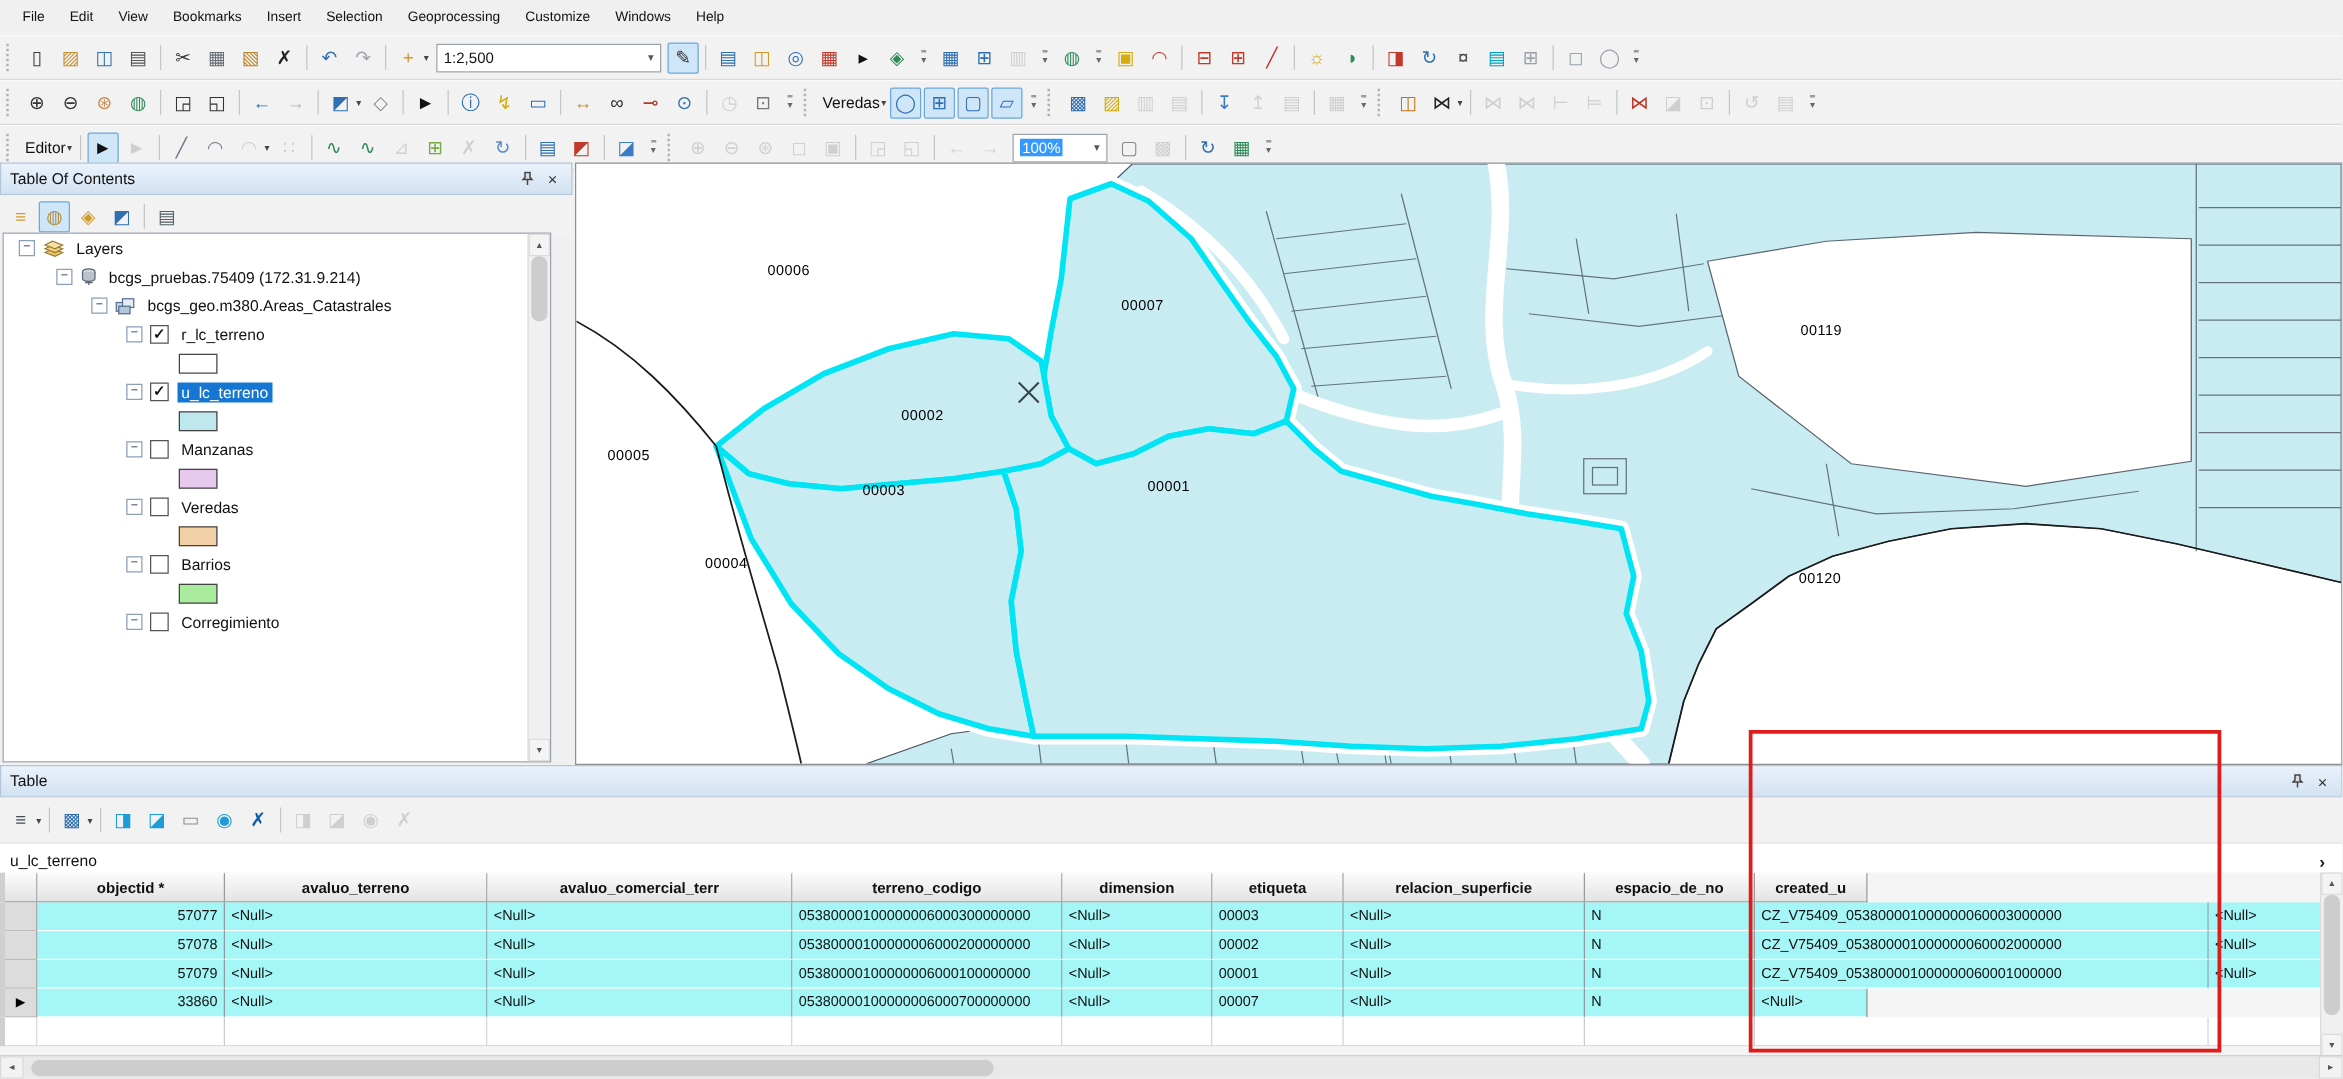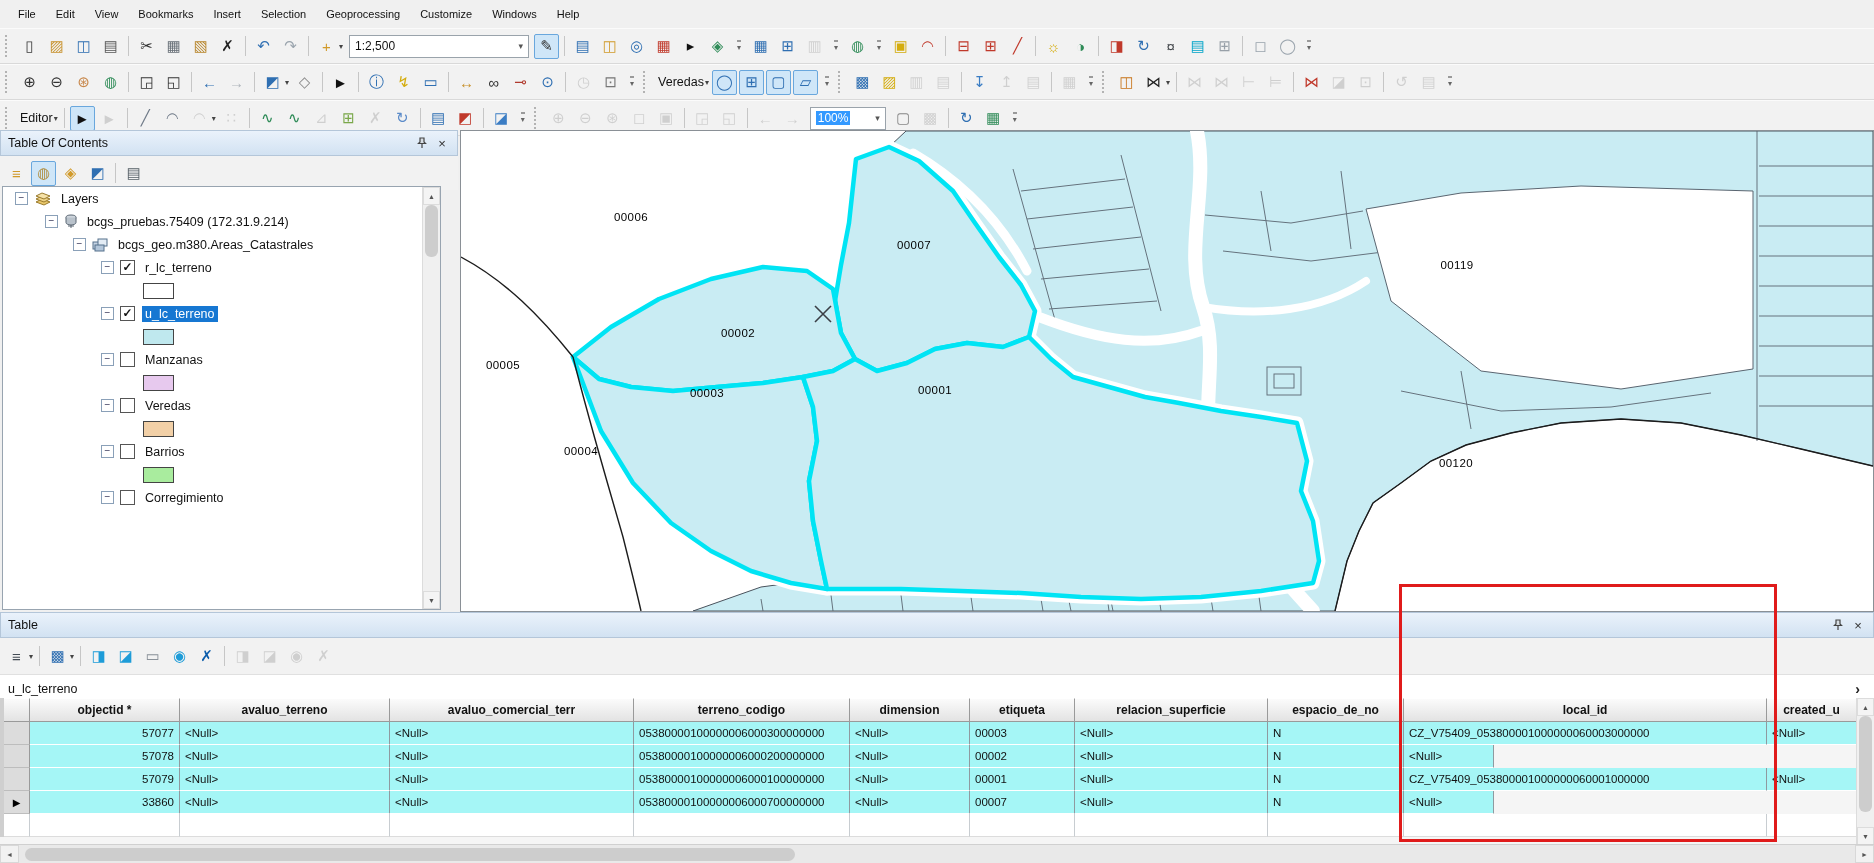--- a/index.html
+++ b/index.html
@@ -524,21 +524,20 @@
         <div class="rowpad"></div>
         <div class="hcell c0"></div>
         <div class="hcell c1">objectid *</div>
         <div class="hcell c2">avaluo_terreno</div>
         <div class="hcell c3">avaluo_comercial_terr</div>
         <div class="hcell c4">terreno_codigo</div>
         <div class="hcell c5">dimension</div>
         <div class="hcell c6">etiqueta</div>
         <div class="hcell c7">relacion_superficie</div>
         <div class="hcell c8">espacio_de_no</div>
-        <div class="hcell c9">local_id</div>
         <div class="hcell c10">created_u</div>
       </div>
     <div id="grid-body">
         <div class="grow">
           <div class="rowpad"></div>
           <div class="cell selcol c0"></div>
           <div class="cell c1 num">57077</div>
           <div class="cell c2">&lt;Null&gt;</div>
           <div class="cell c3">&lt;Null&gt;</div>
           <div class="cell c4">05380000100000006000300000000</div>
@@ -553,20 +552,21 @@
           <div class="rowpad"></div>
           <div class="cell selcol c0"></div>
           <div class="cell c1 num">57078</div>
           <div class="cell c2">&lt;Null&gt;</div>
           <div class="cell c3">&lt;Null&gt;</div>
           <div class="cell c4">05380000100000006000200000000</div>
           <div class="cell c5">&lt;Null&gt;</div>
           <div class="cell c6">00002</div>
           <div class="cell c7">&lt;Null&gt;</div>
           <div class="cell c8">N</div>
+          <div class="cell c9">CZ_V75409_053800001000000060002000000</div>
           <div class="cell c10">&lt;Null&gt;</div>
         </div>
         <div class="grow">
           <div class="rowpad"></div>
           <div class="cell selcol c0"></div>
           <div class="cell c1 num">57079</div>
           <div class="cell c2">&lt;Null&gt;</div>
           <div class="cell c3">&lt;Null&gt;</div>
           <div class="cell c4">05380000100000006000100000000</div>
           <div class="cell c5">&lt;Null&gt;</div>

